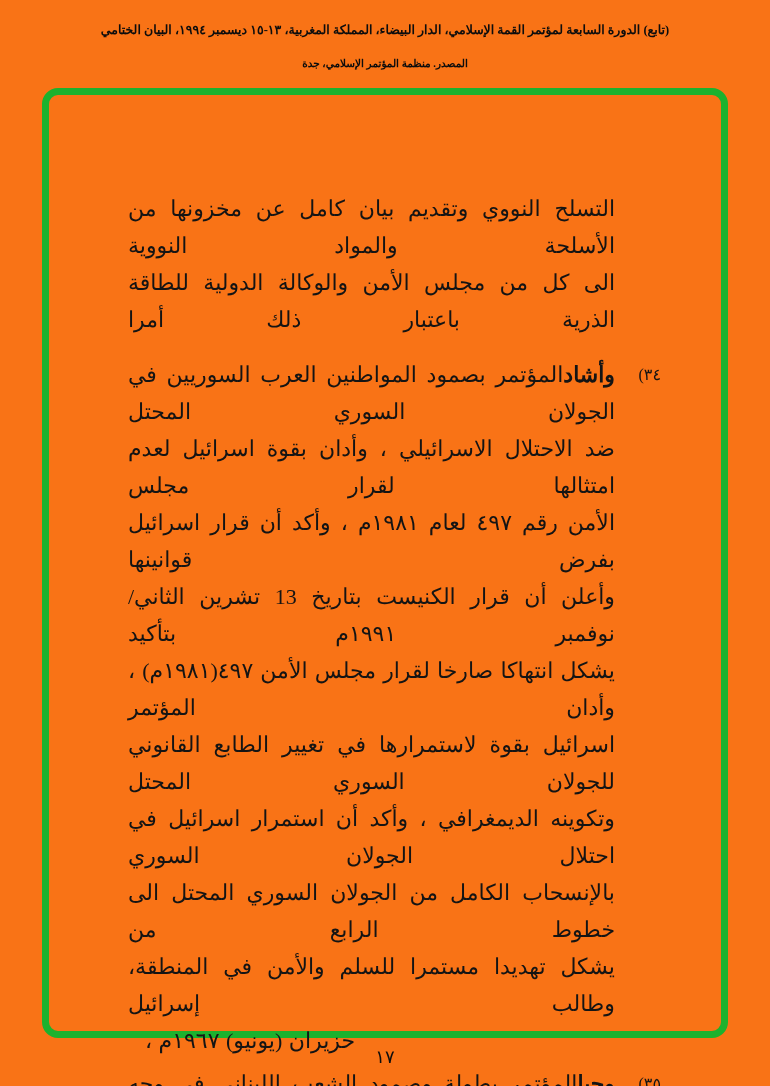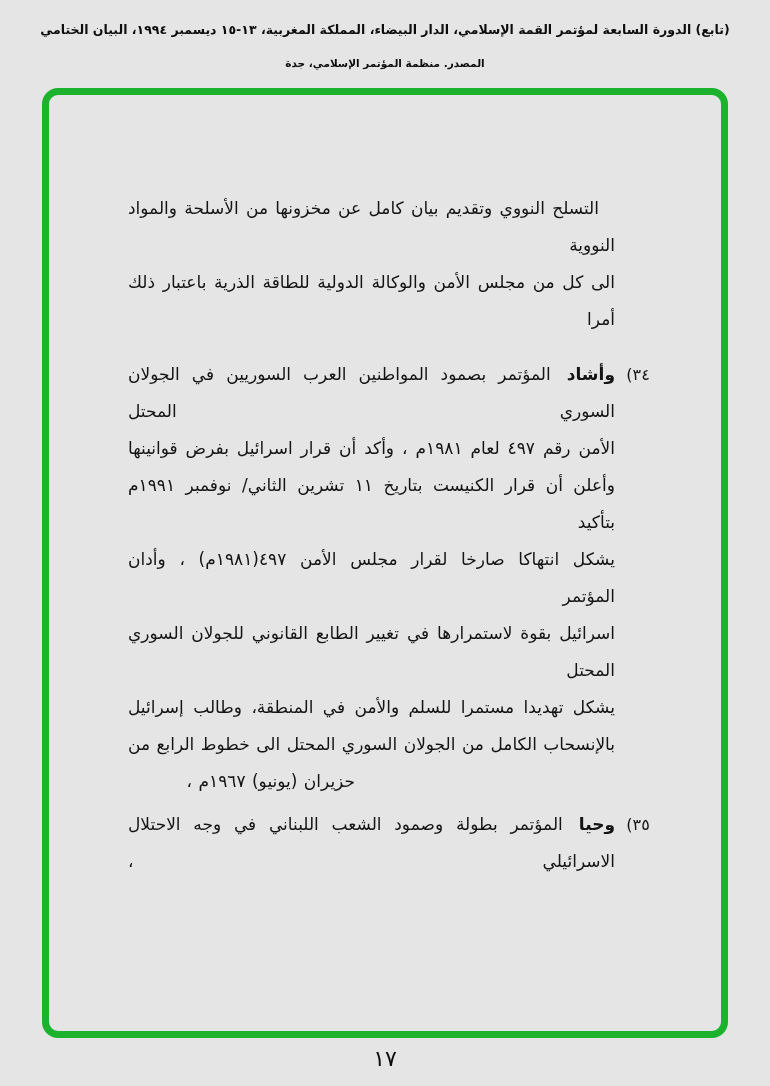--- a/index.html
+++ b/index.html
@@ -1,21 +1,21 @@
 <!DOCTYPE html>
 <html lang="ar"><head>
 <meta charset="utf-8">
 <style>
   html,body{margin:0;padding:0;background:#ffffff;}
   body{
     width:770px;height:1086px;
     font-family:"DejaVu Sans",sans-serif;
     color:#111111;
   }
-  .page{position:relative;width:770px;height:1086px;background:#e5e5e5;overflow:hidden;}
+  .page{position:relative;width:770px;height:1086px;background:#f97316;overflow:hidden;font-family:Liberation Serif, serif;}
 
   .hdr1{
     position:absolute;top:22px;left:0;width:770px;
     text-align:center;direction:rtl;unicode-bidi:embed;
     font-weight:bold;font-size:12.5px;letter-spacing:0;
     white-space:nowrap;color:#0d0d0d;
   }
   .hdr2{
     position:absolute;top:57px;left:0;width:770px;
     text-align:center;direction:rtl;
@@ -30,35 +30,35 @@
 
   .content{
     position:absolute;left:128px;top:190px;width:533px;
     direction:rtl;
   }
   .para{display:flex;align-items:flex-start;}
   .p-intro{margin-bottom:18px;}
   .p-35{margin-top:6px;}
   .marker{
     flex:0 0 46px;width:46px;
-    font-size:16px;line-height:37px;text-align:center;color:#141414;
+    font-size:16px;line-height:37px;text-align:right;color:#141414;
   }
   .pbody{flex:0 0 487px;width:487px;}
   .line{
-    font-size:17px;line-height:37px;color:#141414;
+    font-size:22px;line-height:37px;color:#141414;
     text-align:justify;text-align-last:justify;
     word-spacing:1px;
   }
   .line.end{text-align-last:right;}
   .line.indent{box-sizing:border-box;padding-right:260px;text-align-last:right;}
-  .lead{font-weight:bold;margin-left:16px;}
+  .lead{font-weight:bold;margin-left:0;}
 
   .pagenum{
     position:absolute;top:1046px;left:0;width:770px;
-    text-align:center;font-size:22px;color:#0d0d0d;
+    text-align:center;font-size:18px;color:#0d0d0d;
   }
 </style>
 </head>
 <body>
 
 <div class="page">
 
   <div class="hdr1">(تابع) الدورة السابعة لمؤتمر القمة الإسلامي، الدار البيضاء، المملكة المغربية، ١٣-١٥ ديسمبر ١٩٩٤، البيان الختامي</div>
   <div class="hdr2">المصدر.  منظمة المؤتمر الإسلامي، جدة</div>
 
@@ -71,26 +71,28 @@
       <div class="pbody">
         <div class="line"><span class="lead"></span><span>التسلح النووي وتقديم بيان كامل عن مخزونها من الأسلحة والمواد النووية</span></div>
         <div class="line">الى كل من مجلس الأمن والوكالة الدولية للطاقة الذرية باعتبار ذلك أمرا</div>
       </div>
     </div>
 
     <div class="para">
       <div class="marker">٣٤)</div>
       <div class="pbody">
         <div class="line"><span class="lead">وأشاد</span><span>المؤتمر بصمود المواطنين العرب السوريين في الجولان السوري المحتل</span></div>
+        <div class="line">ضد الاحتلال الاسرائيلي ، وأدان بقوة اسرائيل لعدم امتثالها لقرار مجلس</div>
         <div class="line">الأمن رقم ٤٩٧ لعام ١٩٨١م ، وأكد أن قرار اسرائيل بفرض قوانينها</div>
-        <div class="line">وأعلن أن قرار الكنيست بتاريخ ١١ تشرين الثاني/ نوفمبر ١٩٩١م بتأكيد</div>
+        <div class="line">وأعلن أن قرار الكنيست بتاريخ 13 تشرين الثاني/ نوفمبر ١٩٩١م بتأكيد</div>
         <div class="line">يشكل انتهاكا صارخا لقرار مجلس الأمن ٤٩٧(١٩٨١م) ، وأدان المؤتمر</div>
         <div class="line">اسرائيل بقوة لاستمرارها في تغيير الطابع القانوني للجولان السوري المحتل</div>
+        <div class="line">وتكوينه الديمغرافي ، وأكد أن استمرار اسرائيل في احتلال الجولان السوري</div>
+        <div class="line">بالإنسحاب الكامل من الجولان السوري المحتل الى خطوط الرابع من</div>
         <div class="line">يشكل تهديدا مستمرا للسلم والأمن في المنطقة، وطالب إسرائيل</div>
-        <div class="line">بالإنسحاب الكامل من الجولان السوري المحتل الى خطوط الرابع من</div>
         <div class="line end indent">حزيران (يونيو) ١٩٦٧م ،</div>
       </div>
     </div>
 
     <div class="para p-35">
       <div class="marker">٣٥)</div>
       <div class="pbody">
         <div class="line"><span class="lead">وحيا</span><span>المؤتمر بطولة وصمود الشعب اللبناني في وجه الاحتلال الاسرائيلي ،</span></div>
 
       </div>

